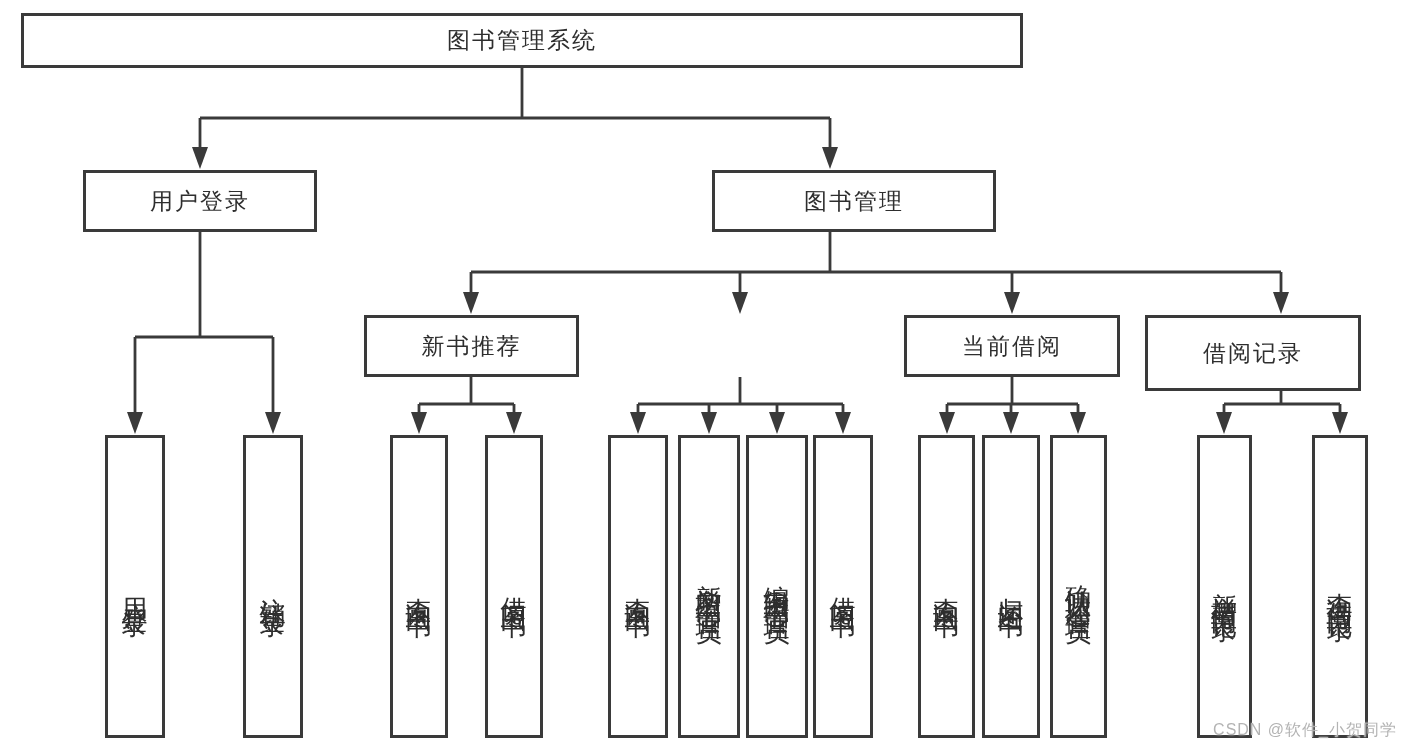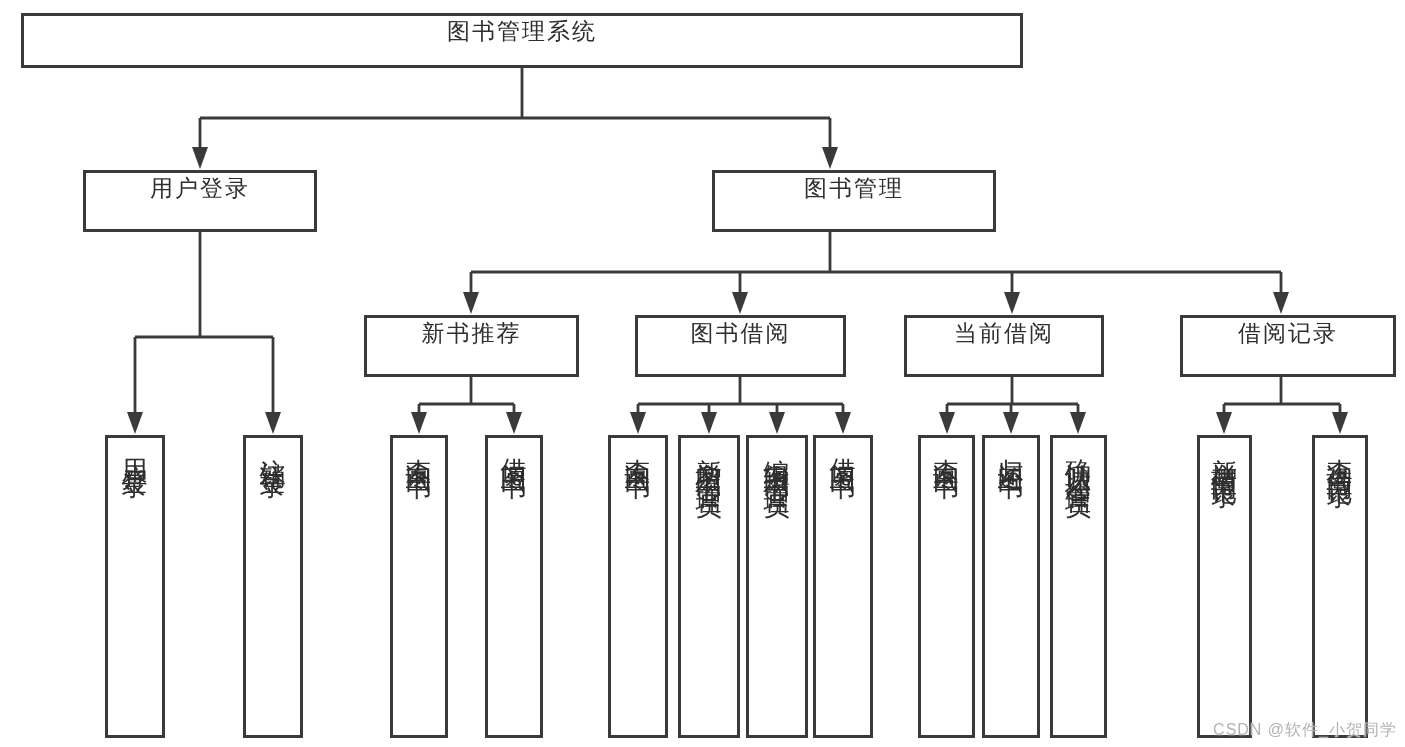--- a/index.html
+++ b/index.html
@@ -21,21 +21,21 @@
     width: 1405px;
     height: 747px;
     pointer-events: none;
   }
   .node {
     position: absolute;
     box-sizing: border-box;
     border: 3px solid #3a3a3a;
     background: #ffffff;
     display: flex;
-    align-items: flex-start;
+    align-items: center;
     justify-content: center;
     color: #2e2e2e;
   }
   .hlabel {
     font-size: 23px;
     letter-spacing: 2px;
     white-space: nowrap;
   }
   .leaf .vtext {
     writing-mode: vertical-rl;
@@ -46,22 +46,22 @@
     white-space: nowrap;
   }
   
   .n-root   { left: 21px;   top: 13px;  width: 1002px; height: 55px; }
   
   .n-login  { left: 83px;   top: 170px; width: 234px;  height: 62px; }
   .n-mgmt   { left: 712px;  top: 170px; width: 284px;  height: 62px; }
   
   .n-new    { left: 364px;  top: 315px; width: 215px;  height: 62px; }
   .n-borrow { left: 635px;  top: 315px; width: 211px;  height: 62px; }
-  .n-cur    { left: 904px;  top: 315px; width: 200px;  height: 62px; }
-  .n-rec    { left: 1180px; top: 315px; width: 216px;  height: 62px; }
+  .n-cur    { left: 904px;  top: 315px; width: 216px;  height: 62px; }
+  .n-rec    { left: 1145px; top: 315px; width: 216px;  height: 76px; }
   
   .leaf     { top: 435px;  height: 303px; }
   .l-u1 { left: 105px;  width: 60px; }
   .l-u2 { left: 243px;  width: 60px; }
   .l-n1 { left: 390px;  width: 58px; }
   .l-n2 { left: 485px;  width: 58px; }
   .l-b1 { left: 608px;  width: 60px; }
   .l-b2 { left: 678px;  width: 62px; }
   .l-b3 { left: 746px;  width: 62px; }
   .l-b4 { left: 813px;  width: 60px; }
@@ -175,23 +175,20 @@
   <div class="node n-login">
     <span class="hlabel">用户登录</span>
   </div>
   <div class="node n-mgmt">
     <span class="hlabel">图书管理</span>
   </div>
 
   <div class="node n-new">
     <span class="hlabel">新书推荐</span>
   </div>
-  <div class="node n-borrow">
-    <span class="hlabel">图书借阅</span>
-  </div>
   <div class="node n-cur">
     <span class="hlabel">当前借阅</span>
   </div>
   <div class="node n-rec">
     <span class="hlabel">借阅记录</span>
   </div>
 
   <div class="node leaf l-u1">
     <span class="vtext">用户登录</span>
   </div>

